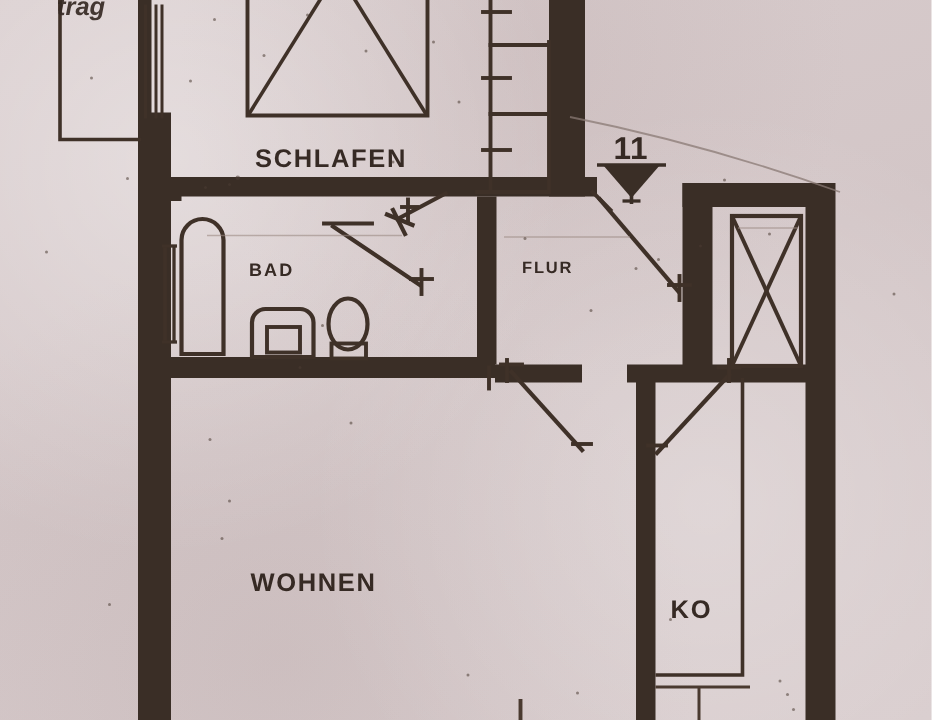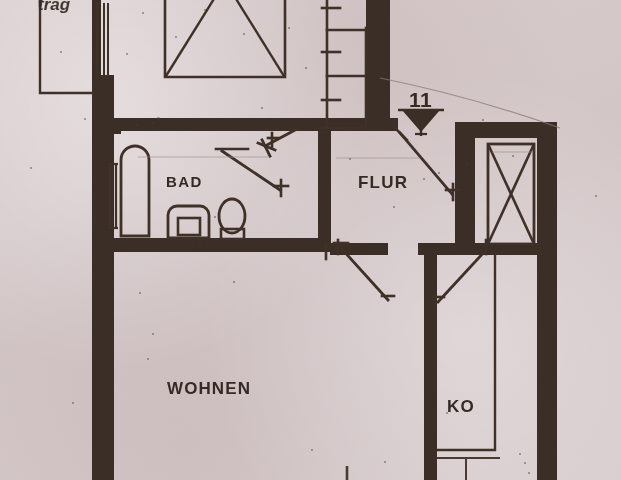--- a/index.html
+++ b/index.html
@@ -39,28 +39,27 @@
     white-space: nowrap;
     user-select: none;
   }
   #label-schlafen {
     left: 170px; top: 96px;
     font-size: 17px;
     letter-spacing: 1.1px;
   }
   #label-bad {
     left: 166px; top: 173px;
-    font-size: 15px;
+    font-size: 12px;
     letter-spacing: 1.4px;
   }
   #label-flur {
     left: 348px; top: 173px;
-    font-size: 17px;
+    font-size: 11px;
     letter-spacing: 1.2px;
-    margin-left: 10px;
   }
   #label-wohnen {
     left: 167px; top: 379px;
     font-size: 17px;
     letter-spacing: 1.1px;
     text-align: center;
   }
   #label-ko {
     left: 447px; top: 397px;
     font-size: 17px;
@@ -243,20 +242,21 @@
       <line x1="466" y1="458" x2="466" y2="480" stroke-width="2"></line>
     </g>
 
     <g stroke="#9c8b84" stroke-width="1.1" opacity="0.6" fill="none">
       <line x1="138" y1="157" x2="268" y2="157"></line>
       <line x1="336" y1="158" x2="420" y2="158"></line>
       <line x1="492" y1="152" x2="532" y2="152"></line>
     </g>
   </svg>
 
+  <div class="room-label" id="label-schlafen">SCHLAFEN</div>
 
   <div class="room-label" id="label-bad">BAD</div>
 
   <div class="room-label" id="label-flur">FLUR</div>
 
   <div class="room-label" id="label-wohnen">WOHNEN</div>
 
   <div class="room-label" id="label-ko">KO</div>
 
   <div class="room-label" id="label-unit-number">11</div>

